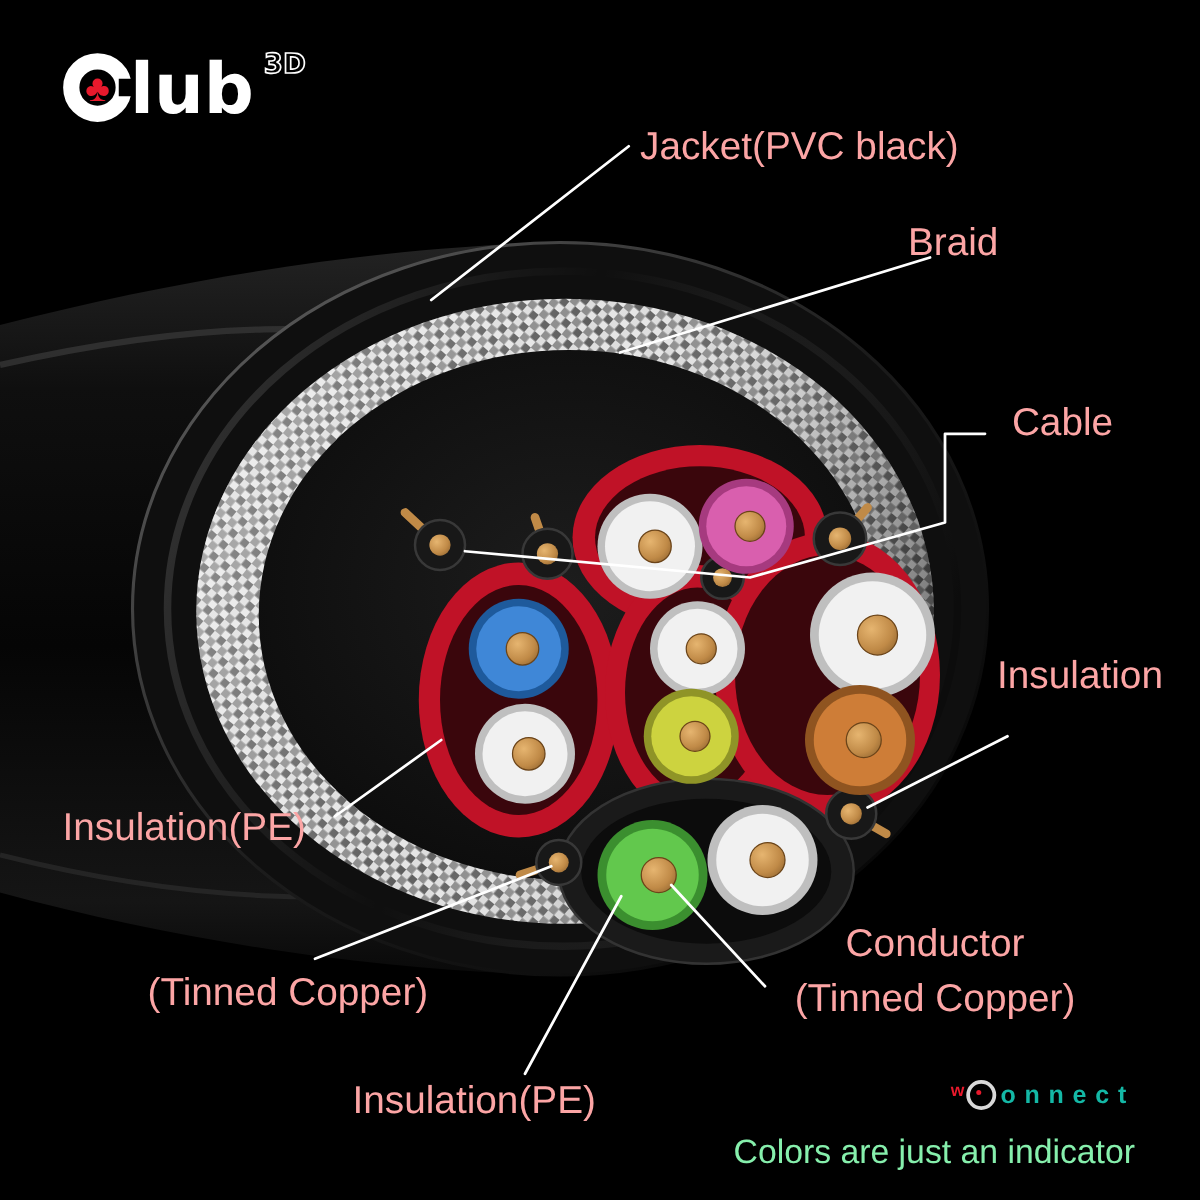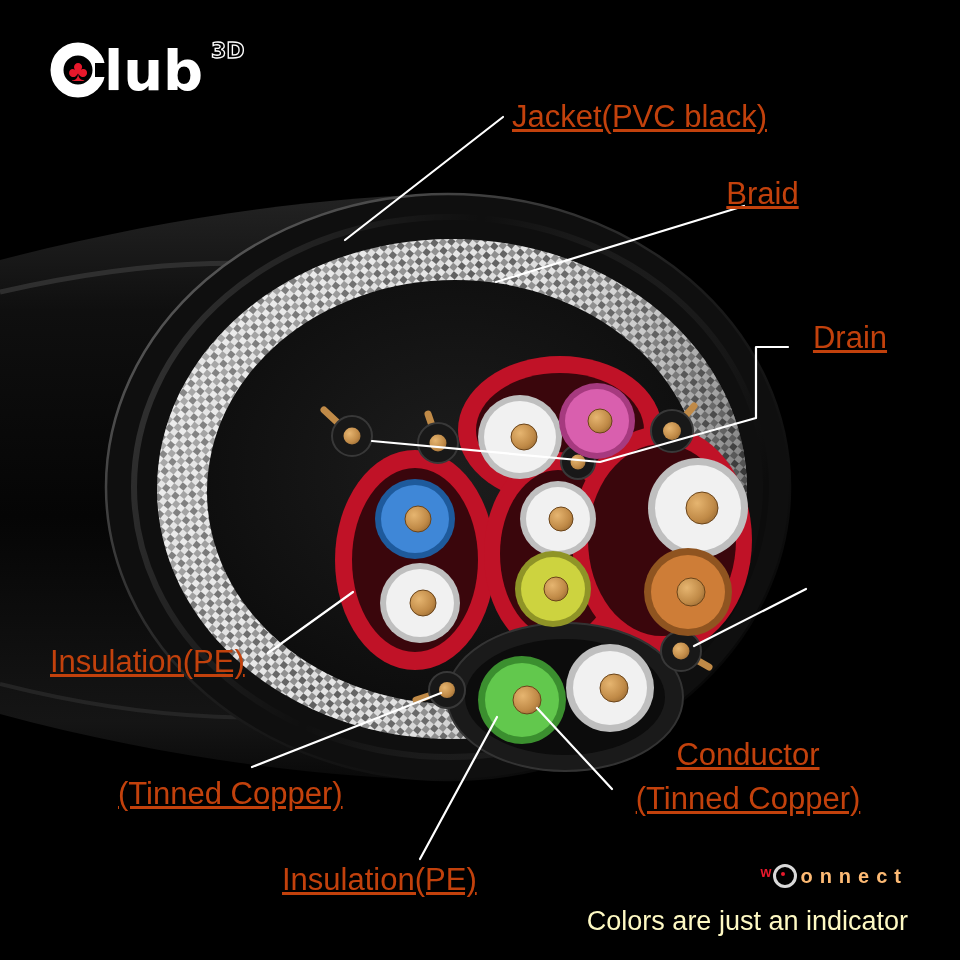--- a/index.html
+++ b/index.html
@@ -1,28 +1,28 @@
 <!DOCTYPE html>
 <html><head>
 <meta charset="utf-8">
 <style>
   html,body{margin:0;padding:0;background:#000;}
   .stage{position:relative;width:960px;height:960px;background:#000;overflow:hidden;
          font-family:"Liberation Sans",sans-serif;color:#fff;}
-  .label{position:absolute;font-size:31px;line-height:1.42;color:#c2410c;white-space:nowrap;text-decoration:underline;}
+  .label{position:absolute;font-size:31px;line-height:1.42;color:#fca5a5;white-space:nowrap;}
   .label.center{text-align:center;white-space:normal;}
   .title{position:absolute;left:52px;top:124px;font-size:42px;font-weight:bold;letter-spacing:.5px;}
-  .footer-note{position:absolute;right:52px;top:906px;font-size:27px;color:#fef9c3;}
+  .footer-note{position:absolute;right:52px;top:906px;font-size:27px;color:#86efac;}
   .wordmark{position:absolute;right:52px;top:864px;display:flex;align-items:center;}
   .wordmark .w{color:#e8192c;font-size:14px;font-weight:bold;align-self:flex-start;margin-right:2px;}
   .wordmark .cring{display:inline-block;width:18px;height:18px;border:3px solid #d9d9d9;
                    border-radius:50%;position:relative;margin-right:3px;}
   .wordmark .cring::after{content:"";position:absolute;left:5px;top:5px;width:4px;height:4px;
                    background:#e8192c;border-radius:50%;}
-  .wordmark .rest{color:#fdba74;font-size:20px;letter-spacing:7px;font-weight:bold;}
+  .wordmark .rest{color:#14b8a6;font-size:20px;letter-spacing:7px;font-weight:bold;}
   svg{position:absolute;left:0;top:0;}
 </style>
 </head>
 <body>
 
 <div class="stage">
 
   <svg width="960" height="960" viewBox="0 0 960 960">
     <defs>
       <pattern id="braidP" width="12" height="12" patternUnits="userSpaceOnUse" patternTransform="rotate(40)">
@@ -197,24 +197,25 @@
   </svg>
 
 
   <div class="label" style="left:512px;top:95px;">Jacket(PVC black)</div>
 
   <div class="label center" style="left:655px;top:172px;width:215px;text-align:center;">
     <div>Braid</div>
   </div>
 
   <div class="label center" style="left:775px;top:316px;width:150px;">
-    <div>Drain</div>
+    <div>Cable</div>
   </div>
 
   <div class="label center" style="left:770px;top:518px;width:188px;">
+    <div>Insulation</div>
   </div>
 
   <div class="label" style="left:50px;top:640px;">Insulation(PE)</div>
 
   <div class="label" style="left:118px;top:772px;">(Tinned Copper)</div>
 
   <div class="label center" style="left:598px;top:733px;width:300px;">
     <div>Conductor</div>
     <div>(Tinned Copper)</div>
   </div>

